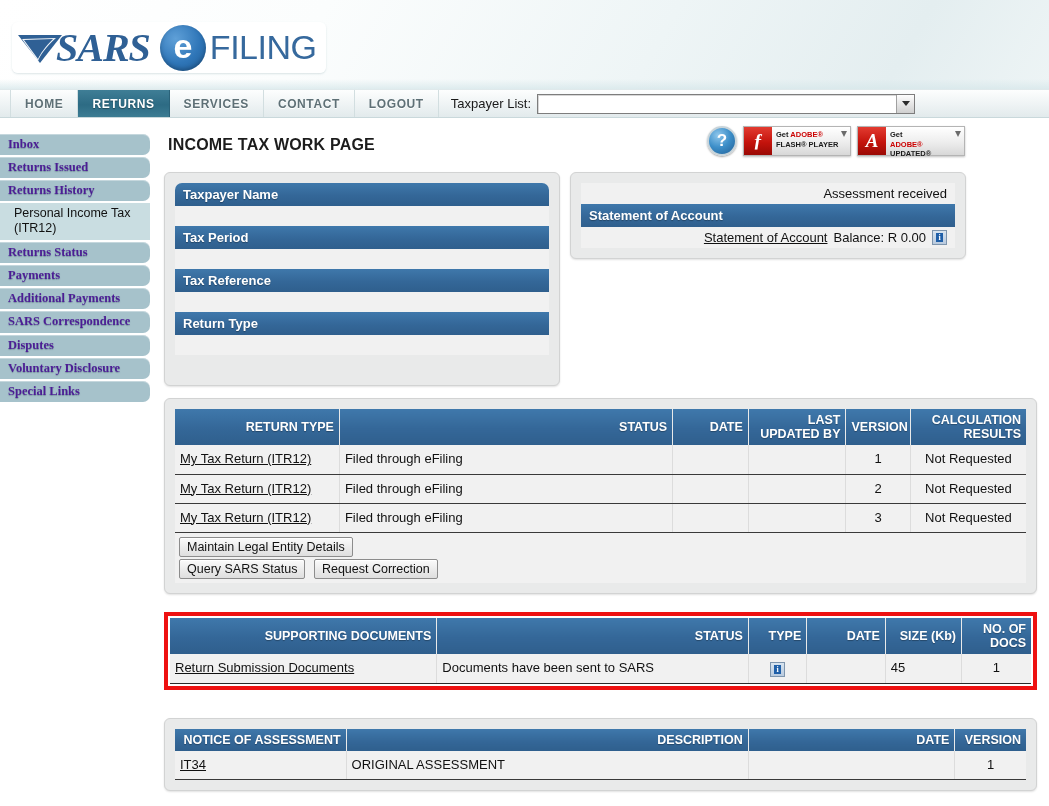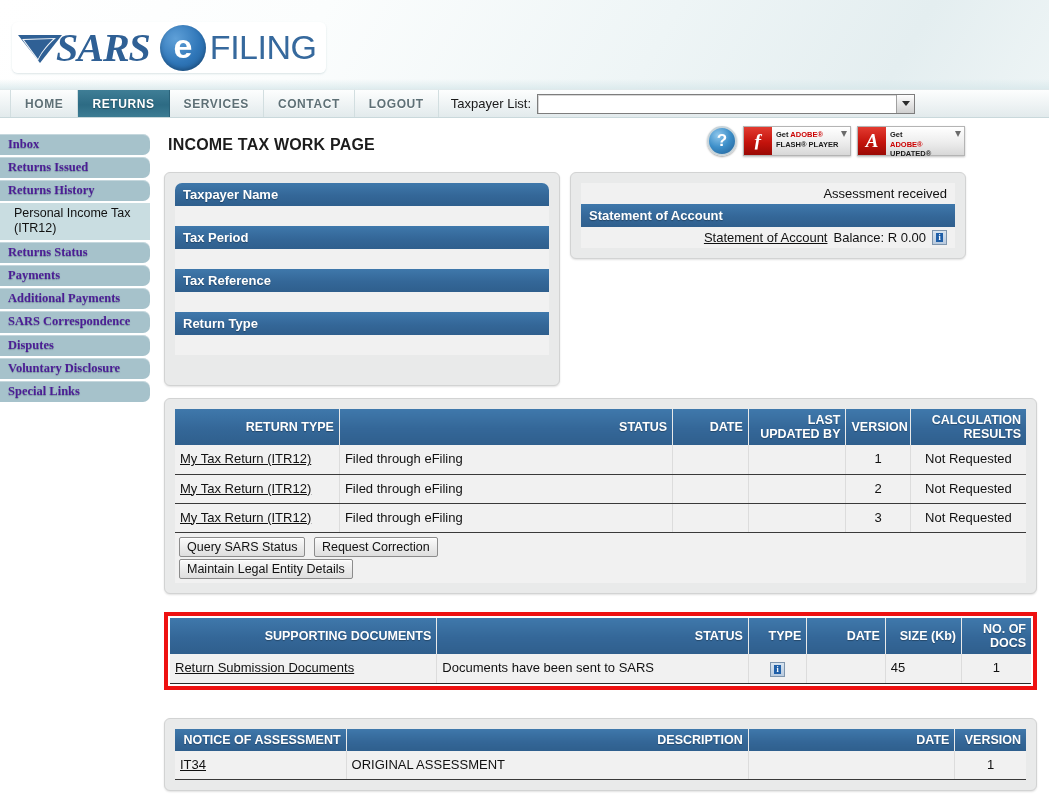--- a/index.html
+++ b/index.html
@@ -460,25 +460,25 @@
             <td><span class="lnk">My Tax Return (ITR12)</span></td>
             <td>Filed through eFiling</td>
             <td></td>
             <td></td>
             <td class="c">3</td>
             <td class="c">Not Requested</td>
           </tr>
         </tbody>
       </table>
       <div class="btnrow">
+        <div><span class="gbtn">Maintain Legal Entity Details</span></div>
         <div>
           <span class="gbtn">Query SARS Status</span>
           <span class="gbtn">Request Correction</span>
         </div>
-        <div><span class="gbtn">Maintain Legal Entity Details</span></div>
       </div>
     </div>
 
     <div id="supdocs-wrap">
       <table class="grid">
         <colgroup>
             <col style="width:238px">
             <col style="width:278px">
             <col style="width:52px">
             <col style="width:70px">

